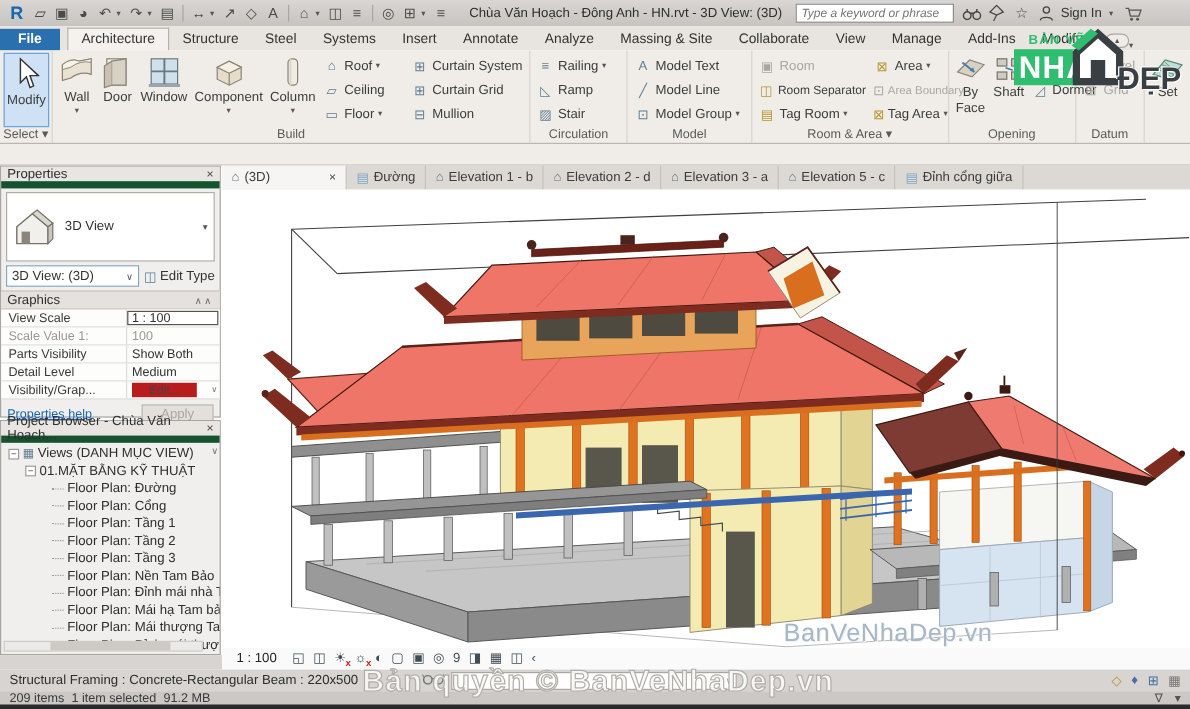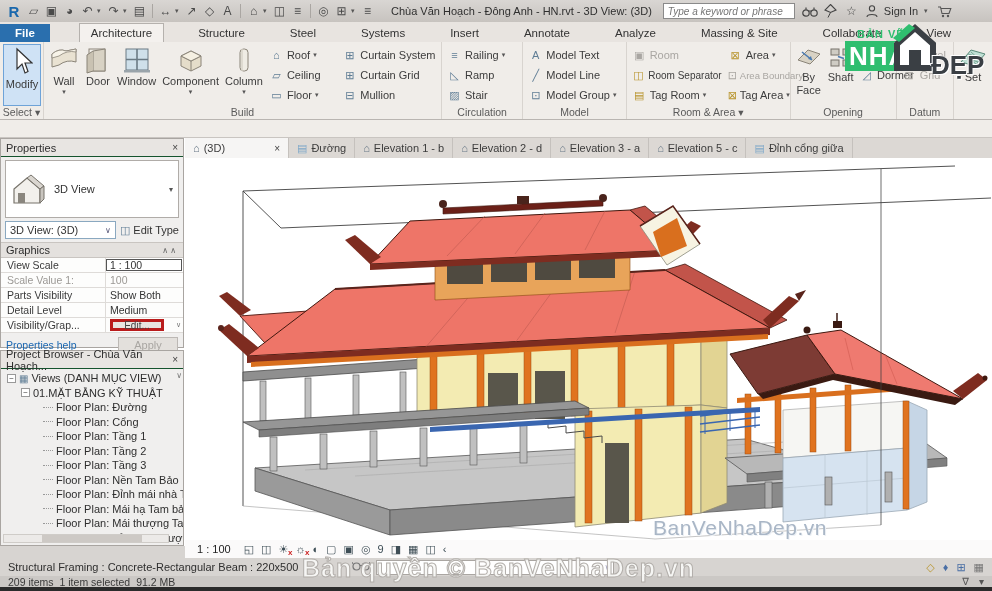--- a/index.html
+++ b/index.html
@@ -18,21 +18,21 @@
   .wtitle{ font-size:11px; color:#2e2e2e; margin:0 10px 0 14px; white-space:nowrap; }
   .searchbox{ width:132px; height:16px; border:1px solid #8a8a8a; background:#fff;
               font-style:italic; font-size:10px; color:#777; padding:0 4px;
               font-family:"Liberation Sans",sans-serif; }
   .tbar-right{ display:flex; align-items:center; gap:6px; margin-left:6px; }
   .signin{ font-size:11px; color:#333; }
   .tbicon svg{ display:block; }
 
   
   .tabrow{ position:absolute; left:0; top:22px; width:992px; height:20px; background:#e8e4e0;
-           display:flex; align-items:flex-end;gap:23px; }
+           display:flex; align-items:flex-end; }
   .rtab{ padding:3px 11px 3px; font-size:11.5px; color:#333; white-space:nowrap; }
   .rtab.file{ background:#2a6fae; color:#fff; font-weight:bold; padding:3px 15px; margin-right:6px; }
   .rtab.active{ background:#f4f1ee; border:1px solid #b5b1ad; border-bottom:none; }
   .modpill{ margin-left:8px; margin-bottom:2px; border:1px solid #a9a5a1; border-radius:7px;
             font-size:7px; color:#555; padding:1px 7px; background:#efece9; }
 
   
   .ribbon{ position:absolute; left:0; top:42px; width:992px; height:78px; background:#f0ede9;
            border-bottom:1px solid #b9b5b1; display:flex; }
   .rgroup{ position:relative; height:100%; border-right:1px solid #d8d4cf; padding:2px 2px 14px; }
@@ -56,41 +56,41 @@
   .bl-top{ position:absolute; left:14px; top:4px; color:#2fbe6f; font-weight:bold; font-size:11px; letter-spacing:1px; }
   .bl-nha{ position:absolute; left:2px; top:17px; background:#2fbe6f; color:#fff; font-weight:bold;
            font-size:26px; padding:0 4px; line-height:30px; letter-spacing:1px; }
   .bl-dep{ position:absolute; left:88px; top:26px; color:#3a3f44; font-weight:bold; font-size:26px;
            text-shadow:1px 1px 0 #fff,-1px -1px 0 #fff; }
   .bl-house{ position:absolute; left:46px; top:-4px; }
 
   
   .palette{ position:absolute; left:0; width:184px; background:#f0efee; border:1px solid #a9a5a1; }
   .pal-head{ height:18px; background:#e8e5e2; display:flex; align-items:center; padding:0 5px;
-             border-bottom:1px solid #14532d; font-size:11px; color:#2e2e2e; }
+             border-bottom:6px solid #14532d; font-size:11px; color:#2e2e2e; }
   .pal-head .px{ margin-left:auto; color:#444; font-size:10px; }
   .typesel{ margin:3px 4px; height:58px; background:#fff; border:1px solid #b0aca8; display:flex; align-items:center; }
   .typesel .tname{ flex:1; font-size:11px; color:#333; padding-left:6px; }
   .typesel .tarrow{ font-size:8px; color:#555; padding-right:5px; }
   .selrow{ display:flex; align-items:center; margin:1px 4px; gap:4px; }
   .combo{ flex:1; height:18px; background:#fff; border:1px solid #8aa8c0; display:flex; align-items:center;
           font-size:11px; padding:0 4px; color:#333; }
   .combo .carrow{ margin-left:auto; font-size:8px; color:#557; }
   .edittype{ display:flex; align-items:center; gap:3px; font-size:11px; color:#333; }
   .edittype .eticon{ color:#5f7d95; font-size:11px; }
   .sechead{ height:16px; background:#e4e1de; border-top:1px solid #c9c5c1; border-bottom:1px solid #c9c5c1;
             display:flex; align-items:center; padding:0 5px; font-size:11px; color:#2e2e2e; margin-top:3px; }
   .sechead .scol2{ margin-left:auto; font-size:8px; color:#666; letter-spacing:2px; }
   .prow{ display:flex; height:15px; border-bottom:1px solid #dedbd8; background:#fdfdfc; align-items:center; }
   .prow .plab{ width:104px; padding-left:6px; font-size:10.5px; color:#3a3a3a; overflow:hidden; white-space:nowrap; }
   .prow .pval{ flex:1; border-left:1px solid #dedbd8; height:100%; display:flex; align-items:center;
                padding-left:4px; font-size:10.5px; color:#333; position:relative; }
   .prow.dis .plab, .prow.dis .pval{ color:#9b9894; }
   .valsel{ outline:1.5px solid #555; outline-offset:-2px; background:#fff; }
-  .editbtn{ flex:1; margin:1px 10px 1px 2px; height:12px; background:#e8e5e1; border:3px solid #b91c1c;
+  .editbtn{ flex:1; margin:1px 10px 1px 2px; height:12px; background:#e8e5e1; border:6px solid #b91c1c;
             font-size:10px; color:#444; display:flex; align-items:center; justify-content:center; }
   .pvscroll{ width:9px; font-size:7px; color:#777; text-align:center; }
   .propfoot{ display:flex; align-items:center; margin-top:2px; padding:2px 5px; }
   .prophelp{ color:#1a66b0; text-decoration:underline; font-size:10.5px; }
   .applybtn{ margin-left:auto; width:60px; height:16px; background:#e3e0dc; border:1px solid #bcb8b4;
              color:#a9a6a2; font-size:11px; display:flex; align-items:center; justify-content:center; }
 
   
   .tree{ padding:2px 0 0 2px; position:relative; }
   .tnode{ display:flex; align-items:center; height:14.5px; white-space:nowrap; overflow:hidden; }

